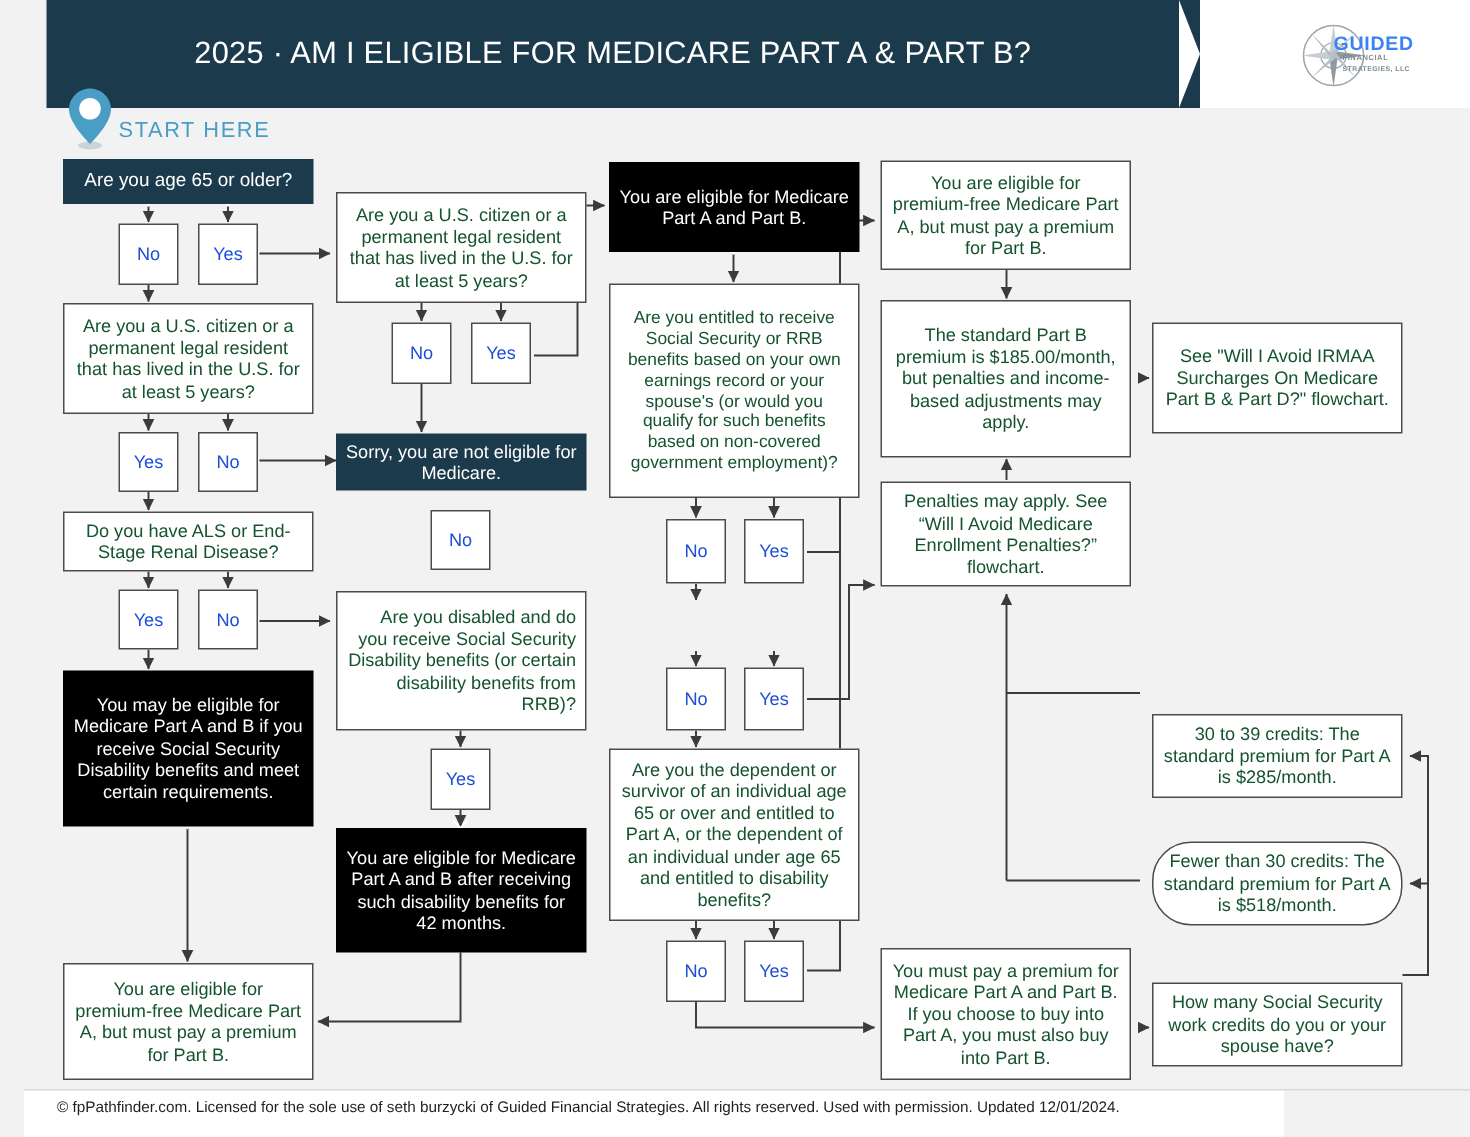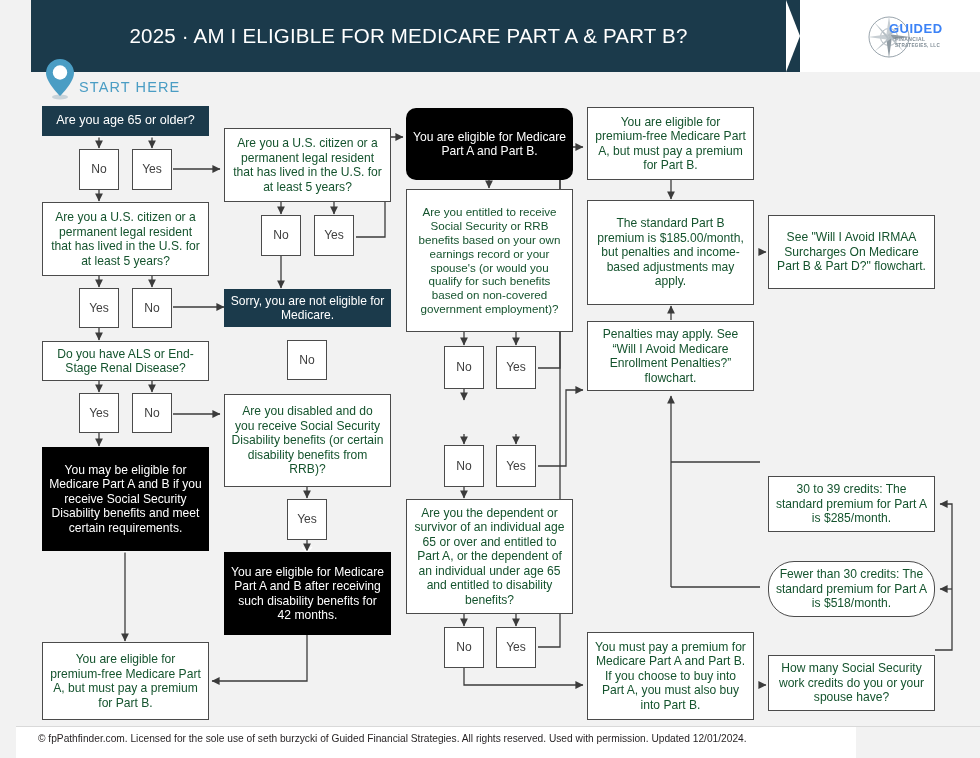--- a/index.html
+++ b/index.html
@@ -54,21 +54,21 @@
   .node{
     position:absolute;box-sizing:border-box;
     display:flex;align-items:center;justify-content:center;
     text-align:center;line-height:1.2;
     padding:3px 6px;
   }
   .node.white{background:#ffffff;border:1.3px solid #4b4b4b;color:#14532d;}
   .node.navy{background:#1b3a4b;border:none;color:#ffffff;}
   .node.black{background:#000000;border:none;color:#ffffff;}
   .node.small{
-    background:#ffffff;border:1.3px solid #4b4b4b;color:#404040;
+    background:#ffffff;border:1.3px solid #4b4b4b;color:#1d4ed8;
   }
 
   .fs13{font-size:12.6px;}
   .fs12{font-size:12.1px;}
   .fs115{font-size:11.6px;}
 
   
   #wires{position:absolute;left:0;top:0;width:980px;height:758px;pointer-events:none;}
 
   
@@ -238,27 +238,27 @@
 
   <div class="node white fs12" style="left:224px;top:128px;width:167px;height:74px;">Are you a U.S. citizen or a permanent legal resident that has lived in the U.S. for at least 5 years?</div>
 
   <div class="node small fs12" style="left:261px;top:215px;width:40px;height:41px;">No</div>
   <div class="node small fs12" style="left:314px;top:215px;width:40px;height:41px;">Yes</div>
 
   <div class="node navy fs12" style="left:224px;top:289px;width:167px;height:38px;">Sorry, you are not eligible for Medicare.</div>
 
   <div class="node small fs12" style="left:287px;top:340px;width:40px;height:40px;">No</div>
 
-  <div class="node white fs12" style="left:224px;top:394px;width:167px;height:93px;">Are you disabled and do you receive Social Security Disability benefits (or certain disability benefits from RRB)?</div>
+  <div class="node white fs12" style="left:224px;top:394px;width:167px;height:93px;text-align:right;">Are you disabled and do you receive Social Security Disability benefits (or certain disability benefits from RRB)?</div>
 
   <div class="node small fs12" style="left:287px;top:499px;width:40px;height:41px;">Yes</div>
 
   <div class="node black fs12" style="left:224px;top:552px;width:167px;height:83px;">You are eligible for Medicare Part A and B after receiving such disability benefits for 42 months.</div>
 
-  <div class="node black fs12" style="left:406px;top:108px;width:167px;height:72px;border-radius:10px;">You are eligible for Medicare Part A and Part B.</div>
+  <div class="node black fs12" style="left:406px;top:108px;width:167px;height:60px;">You are eligible for Medicare Part A and Part B.</div>
 
   <div class="node white fs115" style="left:406px;top:189px;width:167px;height:143px;">Are you entitled to receive Social Security or RRB benefits based on your own earnings record or your spouse's (or would you qualify for such benefits based on non-covered government employment)?</div>
 
   <div class="node small fs12" style="left:444px;top:346px;width:40px;height:43px;">No</div>
   <div class="node small fs12" style="left:496px;top:346px;width:40px;height:43px;">Yes</div>
 
 
   <div class="node small fs12" style="left:444px;top:445px;width:40px;height:42px;">No</div>
   <div class="node small fs12" style="left:496px;top:445px;width:40px;height:42px;">Yes</div>
 

